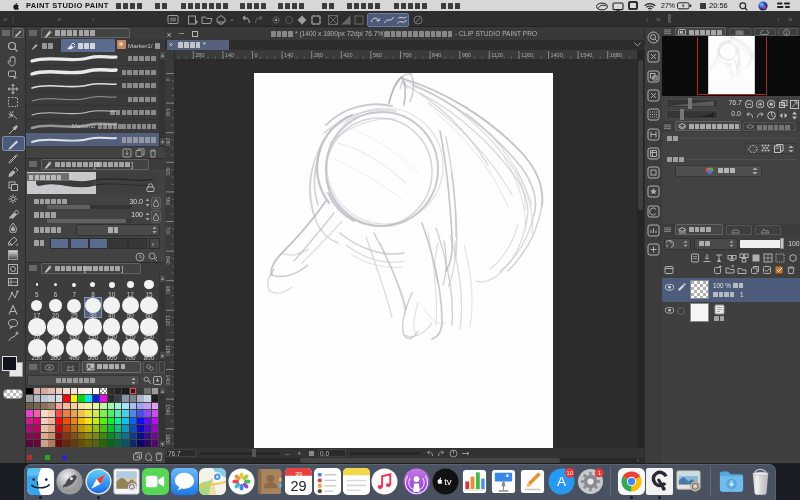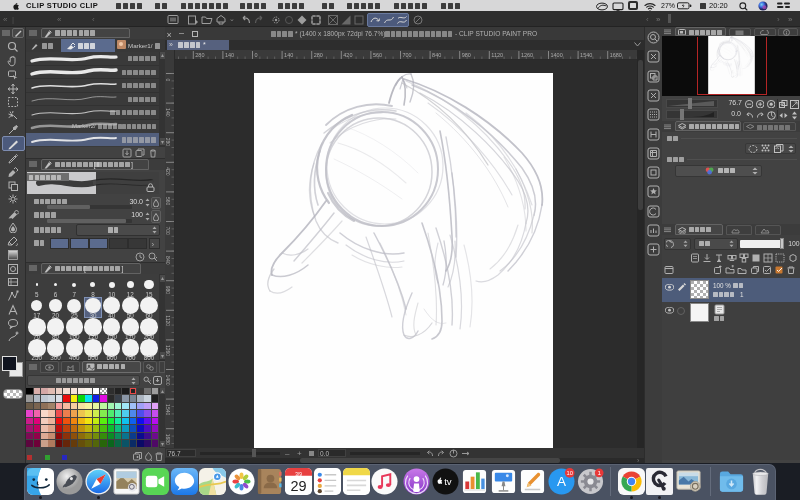--- a/index.html
+++ b/index.html
@@ -6,21 +6,21 @@
 #s{position:relative;width:800px;height:500px;background:#2b2b2b;overflow:hidden}
 .jp{position:absolute;display:flex;align-items:stretch;filter:blur(0.4px)}
 .jp i{display:block;background:currentColor;border-radius:0.5px}
 
 </style></head><body>
 <div id="s">
 <div style="position:absolute;left:0px;top:0px;width:800px;height:11px;background:#d7d7d8"></div>
 <svg style="position:absolute;left:13px;top:2px;" width="7" height="8" viewBox="0 0 7 8">
       <path d="M3.5 2.2c.5-.7 1.4-1 2-1 .1.7-.2 1.3-.6 1.8-.4.5-1.2.9-1.9.8-.1-.6.2-1.2.5-1.6z M5.6 3.6c.8 0 1.5.4 1.9 1-.7.5-1.1 1.1-1 2 0 .9.5 1.5 1.1 1.8-.3.7-.9 1.6-1.6 1.6-.6 0-.9-.4-1.6-.4s-1 .4-1.6.4c-.8 0-1.6-1.1-2-2C.2 6.8.4 4.9 1.4 4c.5-.5 1.2-.8 1.8-.8.6 0 1.1.4 1.5.4.3 0 .9-.4 1.5-.4z" fill="#1a1a1a" transform="scale(0.78)"></path>
     </svg>
-<div style="position:absolute;left:26px;top:2px;font-size:7.5px;line-height:8.5px;color:#111;font-weight:700;white-space:nowrap;letter-spacing:.35px">CLIP STUDIO CLIP</div>
+<div style="position:absolute;left:26px;top:2px;font-size:7.5px;line-height:8.5px;color:#111;font-weight:700;white-space:nowrap;letter-spacing:.35px">PAINT STUDIO PAINT</div>
 <div class="jp" style="left:116px;top:2.6px;height:6.2px;color:#111;gap:1.6px;opacity:0.78;">
       <i style="width:5.4px"></i>
       <i style="width:5.4px"></i>
       <i style="width:5.4px"></i>
       <i style="width:5.4px"></i>
     </div>
 <div class="jp" style="left:155px;top:2.6px;height:6.2px;color:#111;gap:1.6px;opacity:0.78;">
       <i style="width:5.4px"></i>
       <i style="width:5.4px"></i>
     </div>
@@ -85,21 +85,21 @@
     </svg>
 <div style="position:absolute;left:661px;top:2px;font-size:7px;line-height:8px;color:#111;font-weight:400;white-space:nowrap;">27%</div>
 <svg style="position:absolute;left:677px;top:2px;" width="15" height="8" viewBox="0 0 15 8">
       <rect x="0.5" y="0.8" width="11.5" height="6" rx="1.4" fill="none" stroke="#222" stroke-width="1"></rect>
       <rect x="12.8" y="2.6" width="1.5" height="2.4" rx=".6" fill="#222"></rect>
       <path d="M6.6 1.5 4.8 4.1 6.3 4.1 5.6 6.3 7.6 3.6 6.1 3.6 Z" fill="#222"></path>
     </svg>
 <div class="jp" style="left:700px;top:2.6px;height:6.2px;color:#111;gap:0px;opacity:0.8;">
       <i style="width:6px"></i>
     </div>
-<div style="position:absolute;left:709px;top:1.6px;font-size:7.5px;line-height:8.5px;color:#111;font-weight:400;white-space:nowrap;">20:20</div>
+<div style="position:absolute;left:709px;top:1.6px;font-size:7.5px;line-height:8.5px;color:#111;font-weight:400;white-space:nowrap;">20:56</div>
 <svg style="position:absolute;left:739px;top:1.5px;" width="9" height="9" viewBox="0 0 9 9">
       <circle cx="3.8" cy="3.8" r="2.9" fill="none" stroke="#222" stroke-width="1.1"></circle>
       <path d="M6 6 L8.3 8.3" stroke="#222" stroke-width="1.2"></path>
     </svg>
 <svg style="position:absolute;left:758px;top:1px;" width="10" height="10" viewBox="0 0 10 10">
       <defs>
         <radialGradient id="siri" cx="35%" cy="35%">
           <stop offset="0%" stop-color="#7ad0f0"></stop>
           <stop offset="55%" stop-color="#3a6ae0"></stop>
           <stop offset="100%" stop-color="#20255e"></stop>

